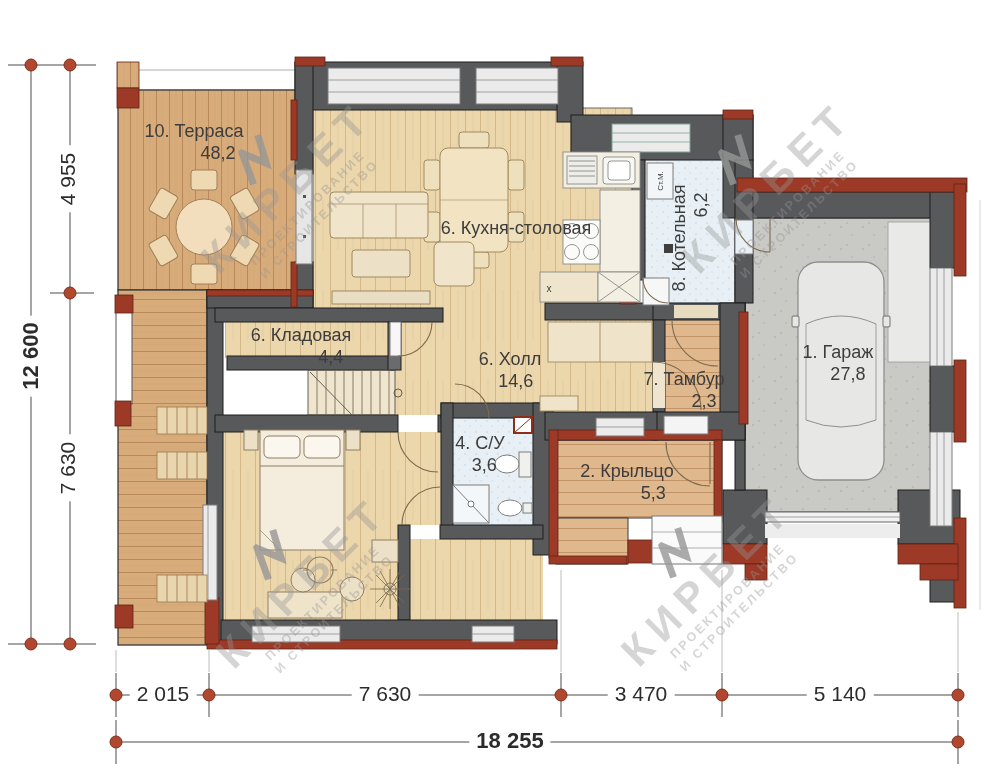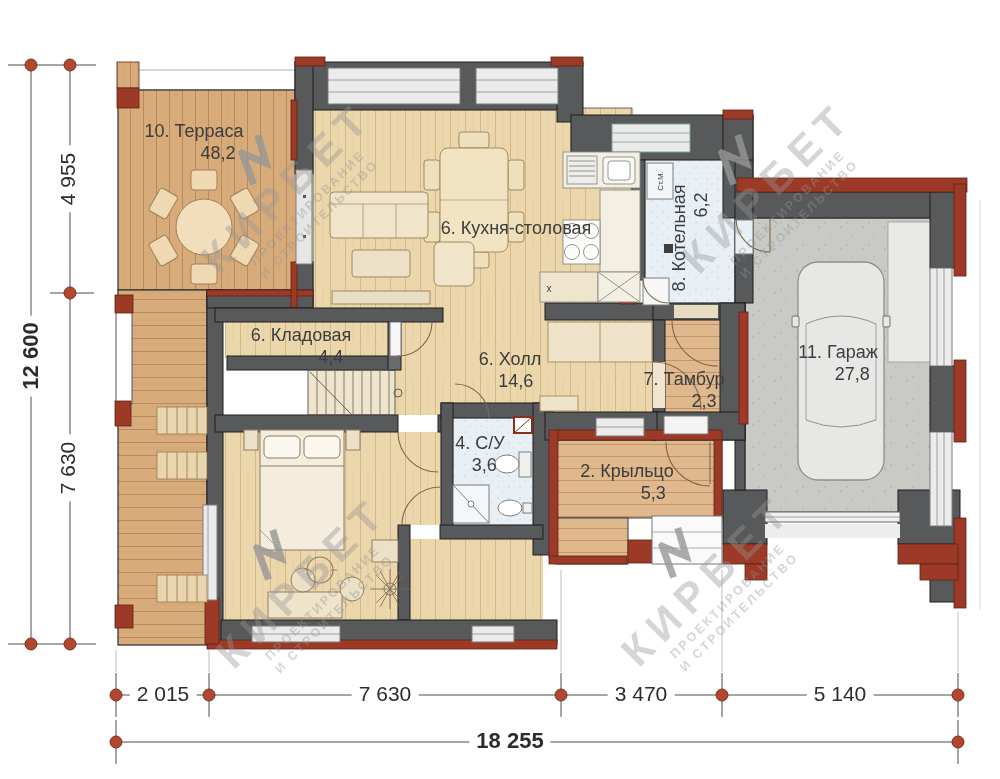--- a/index.html
+++ b/index.html
@@ -461,21 +461,21 @@
   </div>
   <div class="room-label" style="left:627px;top:483px">
     <div class="rn">2. Крыльцо</div>
     <div class="ra">5,3</div>
   </div>
   <div class="room-label" style="left:194px;top:143px">
     <div class="rn">10. Терраса</div>
     <div class="ra">48,2</div>
   </div>
   <div class="room-label" style="left:838px;top:364px">
-    <div class="rn">11. Гараж</div>
+    <div class="rn">1. Гараж</div>
     <div class="ra">27,8</div>
   </div>
 
   <div class="tiny-label vert" style="left:660px;top:181px;font-size:8px">Ст.М.</div>
   <div class="tiny-label" style="left:549px;top:288px;font-size:10px">х</div>
 
   <div class="dim vert" style="left:68px;top:179px">4 955</div>
   <div class="dim vert" style="left:68px;top:468px">7 630</div>
   <div class="dim vert total" style="left:31px;top:356px">12 600</div>
   <div class="dim" style="left:163px;top:694px">2 015</div>

